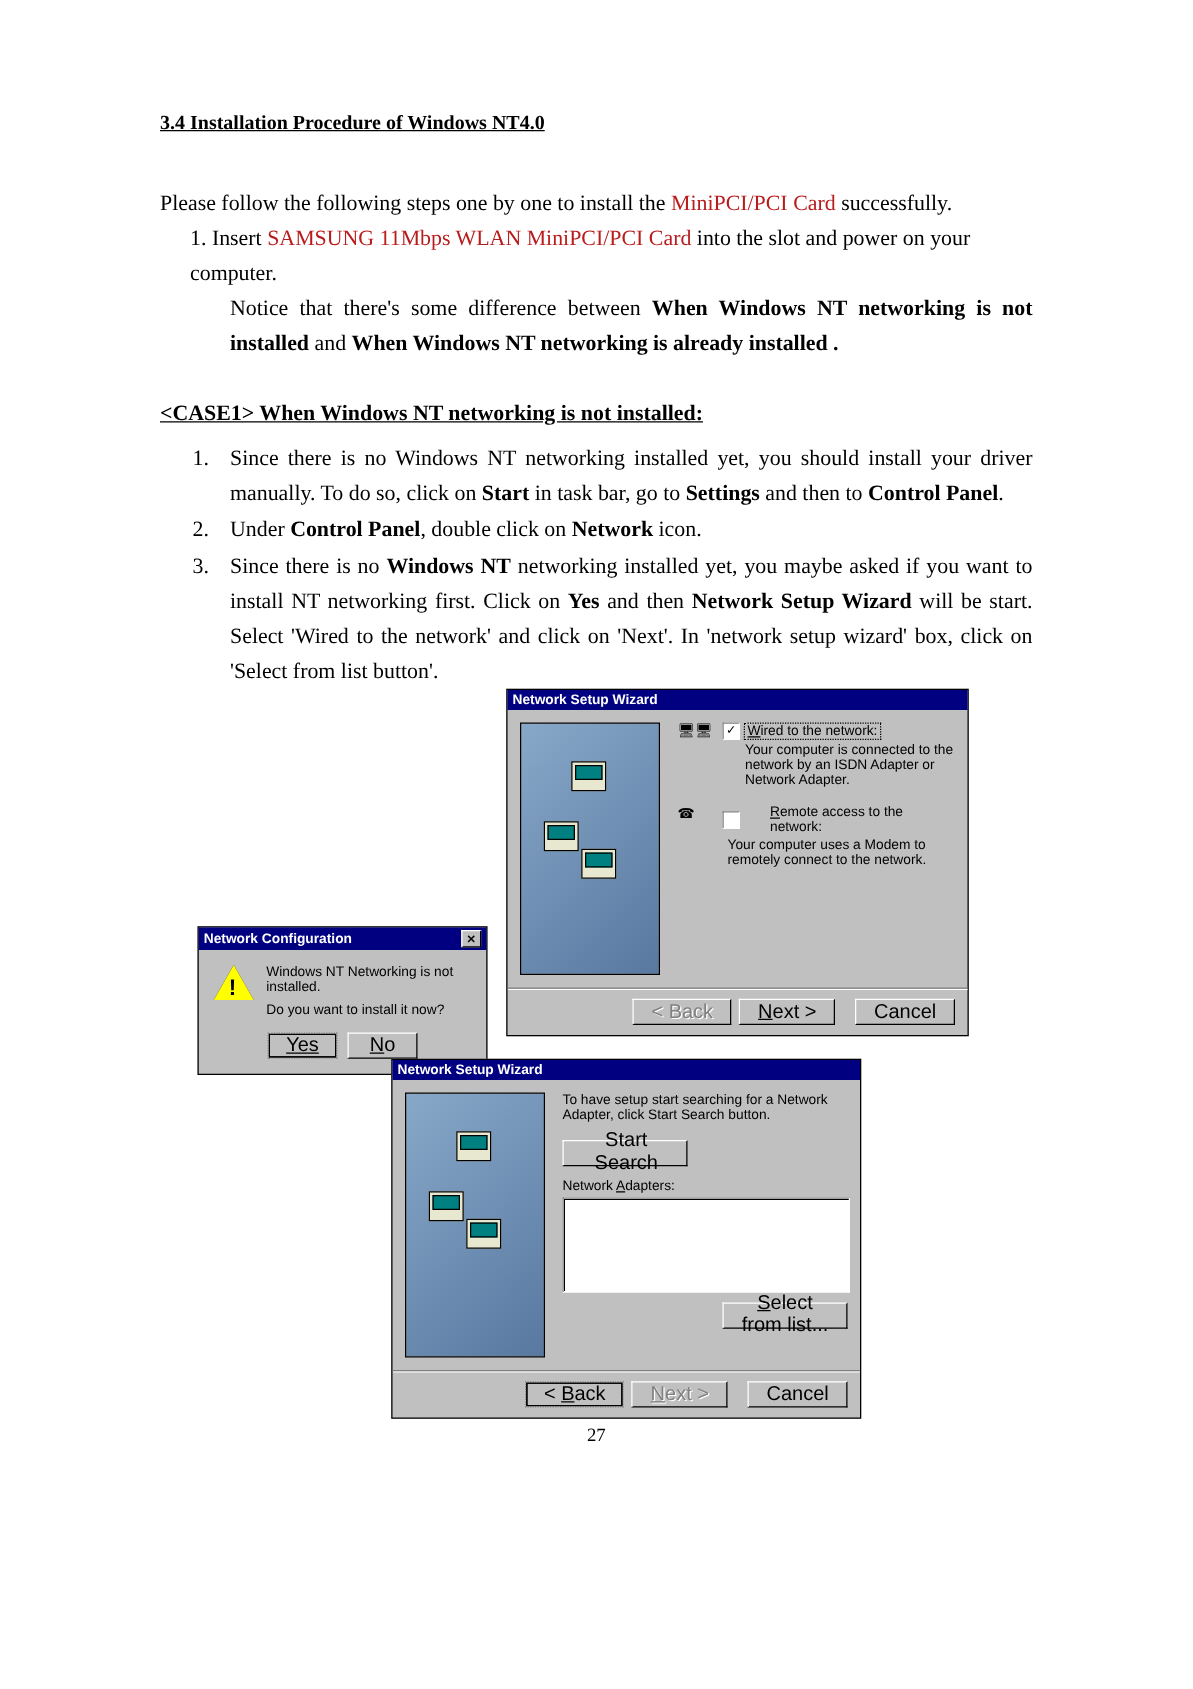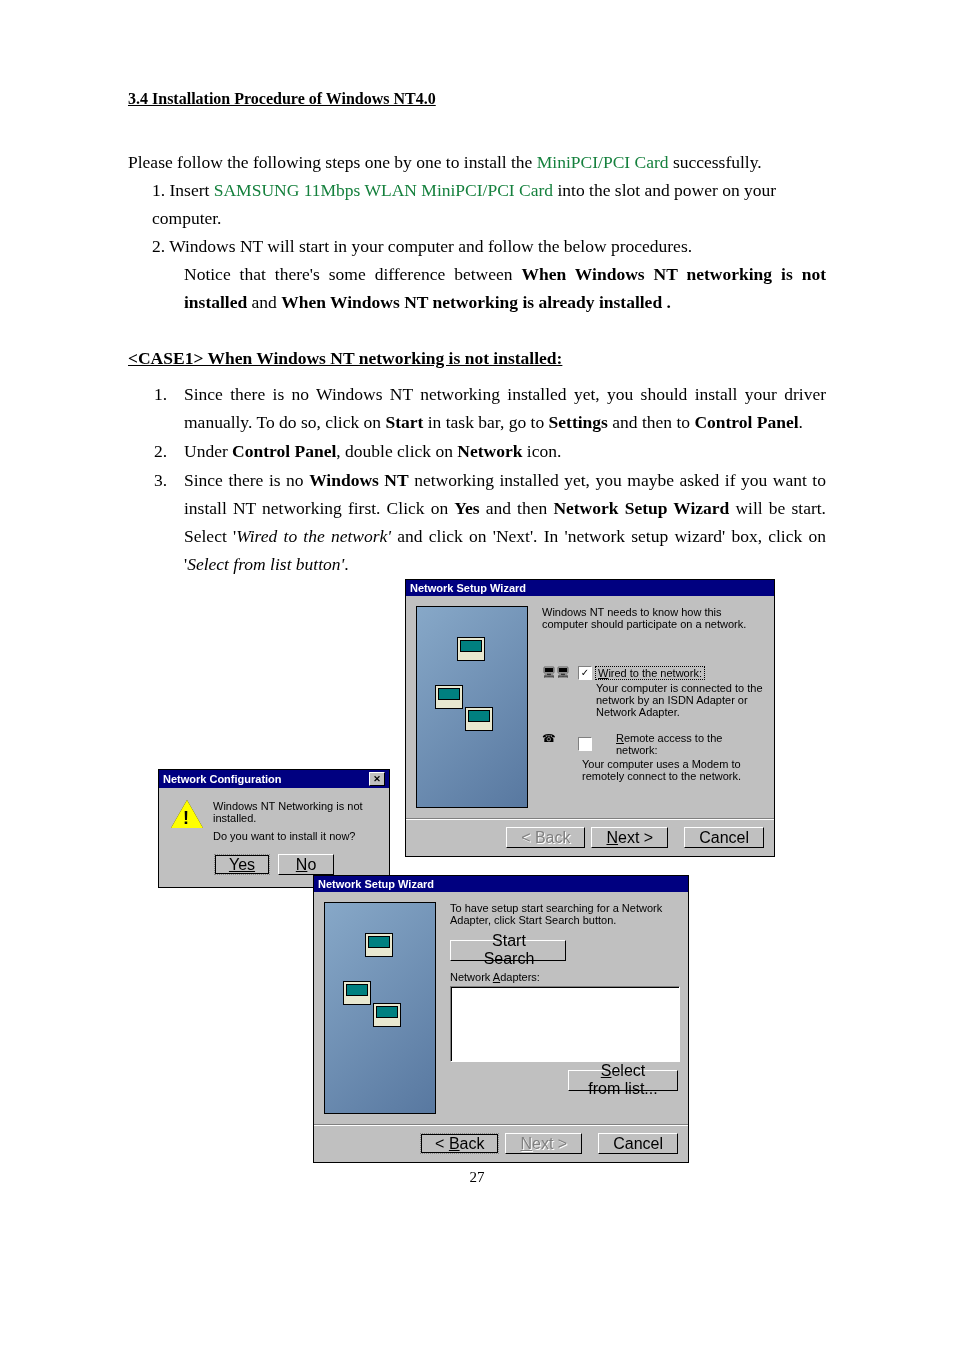--- a/index.html
+++ b/index.html
@@ -16,21 +16,21 @@
       font-size: 16px;
       font-weight: bold;
       text-decoration: underline;
       margin-bottom: 40px;
     }
     .body-text {
       font-size: 17.5px;
       line-height: 1.6;
     }
     .product-link {
-      color: #15803d;
+      color: #b91c1c;
     }
     .indent1 {
       margin-left: 24px;
     }
     .ordered-list {
       margin-left: 26px;
     }
     .ordered-list .li {
       display: flex;
       margin-bottom: 1px;
@@ -50,21 +50,20 @@
       font-size: 17.5px;
       font-weight: bold;
       text-decoration: underline;
       margin-top: 28px;
       margin-bottom: 8px;
     }
     .bold {
       font-weight: bold;
     }
     .italic {
-      font-style: italic;
     }
     .screenshots {
       margin-top: 0;
       position: relative;
       height: 580px;
     }
 
     
     .win-dialog {
       position: absolute;
@@ -241,21 +240,20 @@
 
   <div class="section-title">3.4 Installation Procedure of Windows NT4.0</div>
 
   <div class="body-text">
     <div>
       <span>Please follow the following steps one by one to install the </span><span class="product-link">MiniPCI/PCI Card</span><span> successfully.</span>
     </div>
     <div class="indent1">
       <span>1. Insert </span><span class="product-link">SAMSUNG 11Mbps WLAN MiniPCI/PCI Card</span><span> into the slot and power on your computer.</span>
     </div>
-    <div class="indent1">2. Windows NT will start in your computer and  follow the below procedures.</div>
     <div class="sub-indent">
       <span>Notice that there's some difference between </span><span class="bold">When Windows NT networking is not installed</span><span> and </span><span class="bold">When Windows NT networking is already installed .</span>
     </div>
 
     <div class="case-heading">&lt;CASE1&gt; When Windows NT networking is not installed:</div>
 
     <div class="ordered-list">
       <div class="li">
         <div class="num">1.</div>
         <div class="txt">
@@ -307,21 +305,20 @@
       <div class="win-titlebar">
         <span>Network Setup Wizard</span>
       </div>
       <div class="wizard-content">
         <div class="wizard-graphic">
           <div class="pc" style="top:30px; left:40px;"></div>
           <div class="pc" style="top:78px; left:18px;"></div>
           <div class="pc" style="top:100px; left:48px;"></div>
         </div>
         <div style="flex:1;">
-          <div style="margin-bottom:36px;">Windows NT needs to know how this computer should participate on a network.</div>
           <div style="display:flex; align-items:flex-start; margin-bottom:14px;">
             <div class="net-icon">🖥🖥</div>
             <div style="flex:1;">
               <div style="display:flex; align-items:center; gap:6px;">
                 <span class="checkbox">✓</span>
                 <span class="dotted-focus"><span class="underline-letter">W</span>ired to the network:</span>
               </div>
               <div style="margin-left:18px; margin-top:2px;">Your computer is connected to the network by an ISDN Adapter or Network Adapter.</div>
             </div>
           </div>
@@ -355,27 +352,27 @@
         <span>Network Setup Wizard</span>
       </div>
       <div class="wizard-content">
         <div class="wizard-graphic" style="height:210px;">
           <div class="pc" style="top:30px; left:40px;"></div>
           <div class="pc" style="top:78px; left:18px;"></div>
           <div class="pc" style="top:100px; left:48px;"></div>
         </div>
         <div style="flex:1;">
           <div style="margin-bottom:10px;">To have setup start searching for a Network Adapter, click Start Search button.</div>
-          <button class="win-btn" style="width:116px; justify-content:flex-start; padding-left:16px;">
+          <button class="win-btn" style="width:100px; justify-content:flex-start; padding-left:16px;">
               <span>Start Search</span>
             </button>
           <div style="margin-top:10px; margin-bottom:3px;">Network <span class="underline-letter">A</span>dapters:</div>
           <div class="listbox"></div>
           <div style="display:flex; justify-content:flex-end; margin-top:8px;">
-            <button class="win-btn" style="width:110px;">
+            <button class="win-btn" style="width:100px;">
                 <span><span class="underline-letter">S</span>elect from list...</span>
               </button>
           </div>
         </div>
       </div>
       <div class="btn-row">
         <button class="win-btn default">
             <span>&lt; <span class="underline-letter">B</span>ack</span>
           </button>
         <button class="win-btn disabled">

